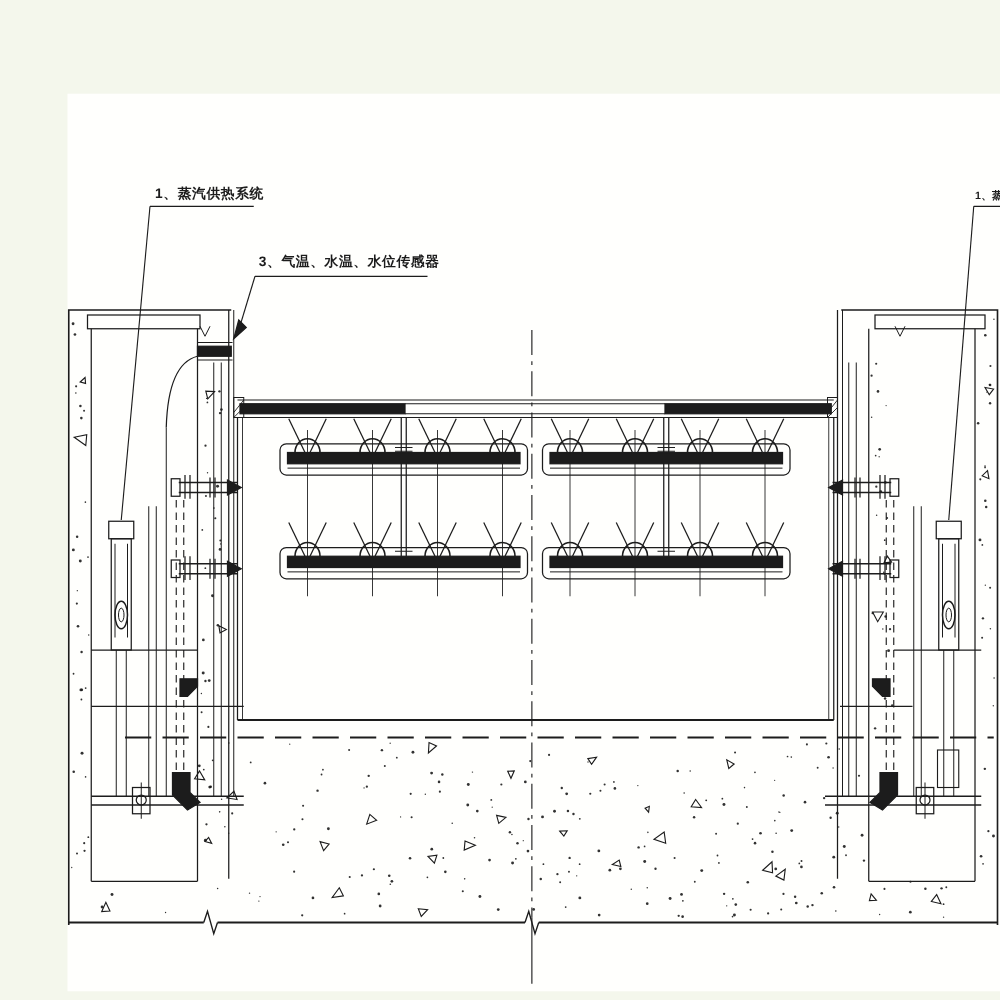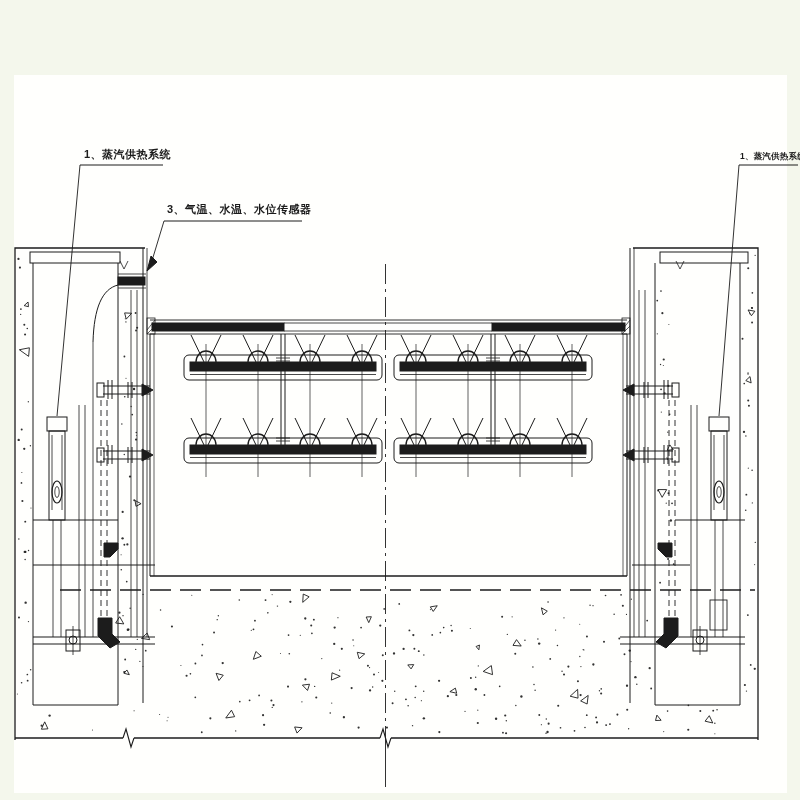--- a/index.html
+++ b/index.html
@@ -2,21 +2,21 @@
 <html><head>
 <meta charset="utf-8">
 <style>
   html,body{margin:0;padding:0;}
   body{
     width:800px;height:800px;
     background:#f4f7ec;
     font-family:"Liberation Sans", sans-serif;
     overflow:hidden;
   }
-  #stage{position:relative;width:672px;height:800px;}
+  #stage{position:relative;width:672px;height:800px;margin-left:40px;}
   svg{display:block;}
   text{fill:#1c1c1c;font-weight:bold;}
   .lbl{font-size:11px;letter-spacing:0.5px;}
   .lbl-sm{font-size:8.5px;letter-spacing:0.2px;}
 </style>
 </head>
 <body>
 
 <div id="stage">
 <svg id="dwg" width="800" height="800" viewBox="0 0 800 800">

